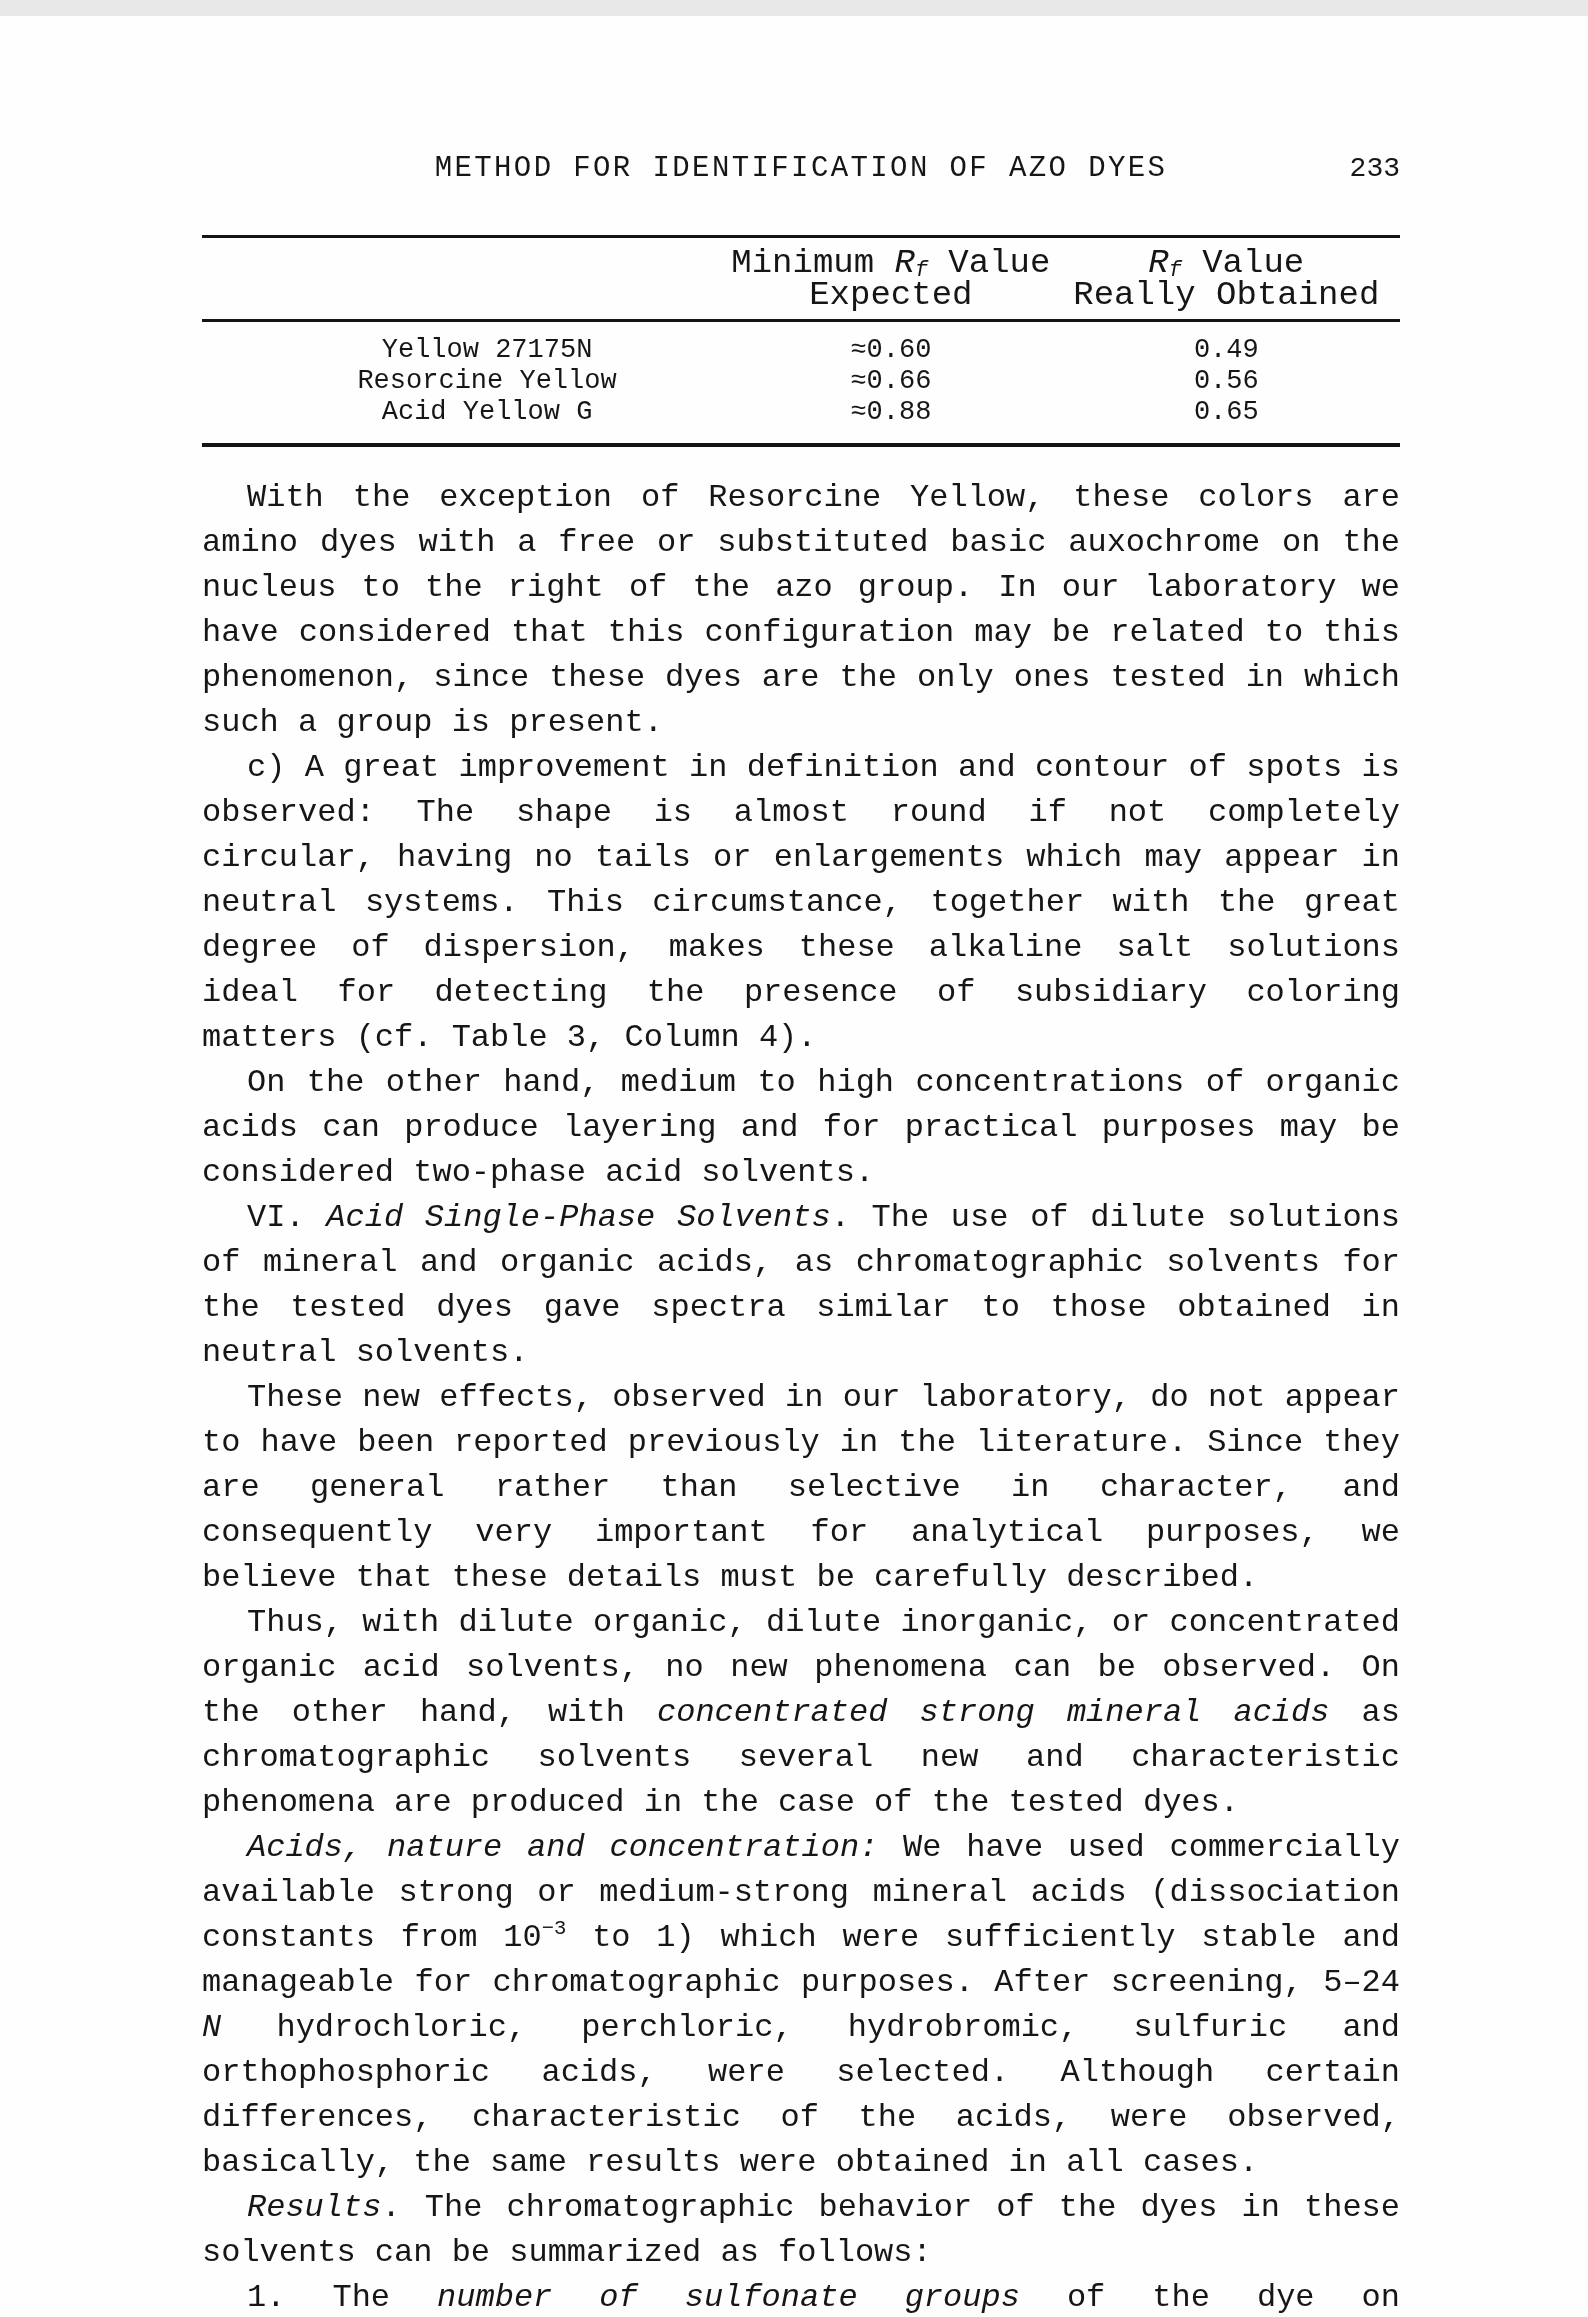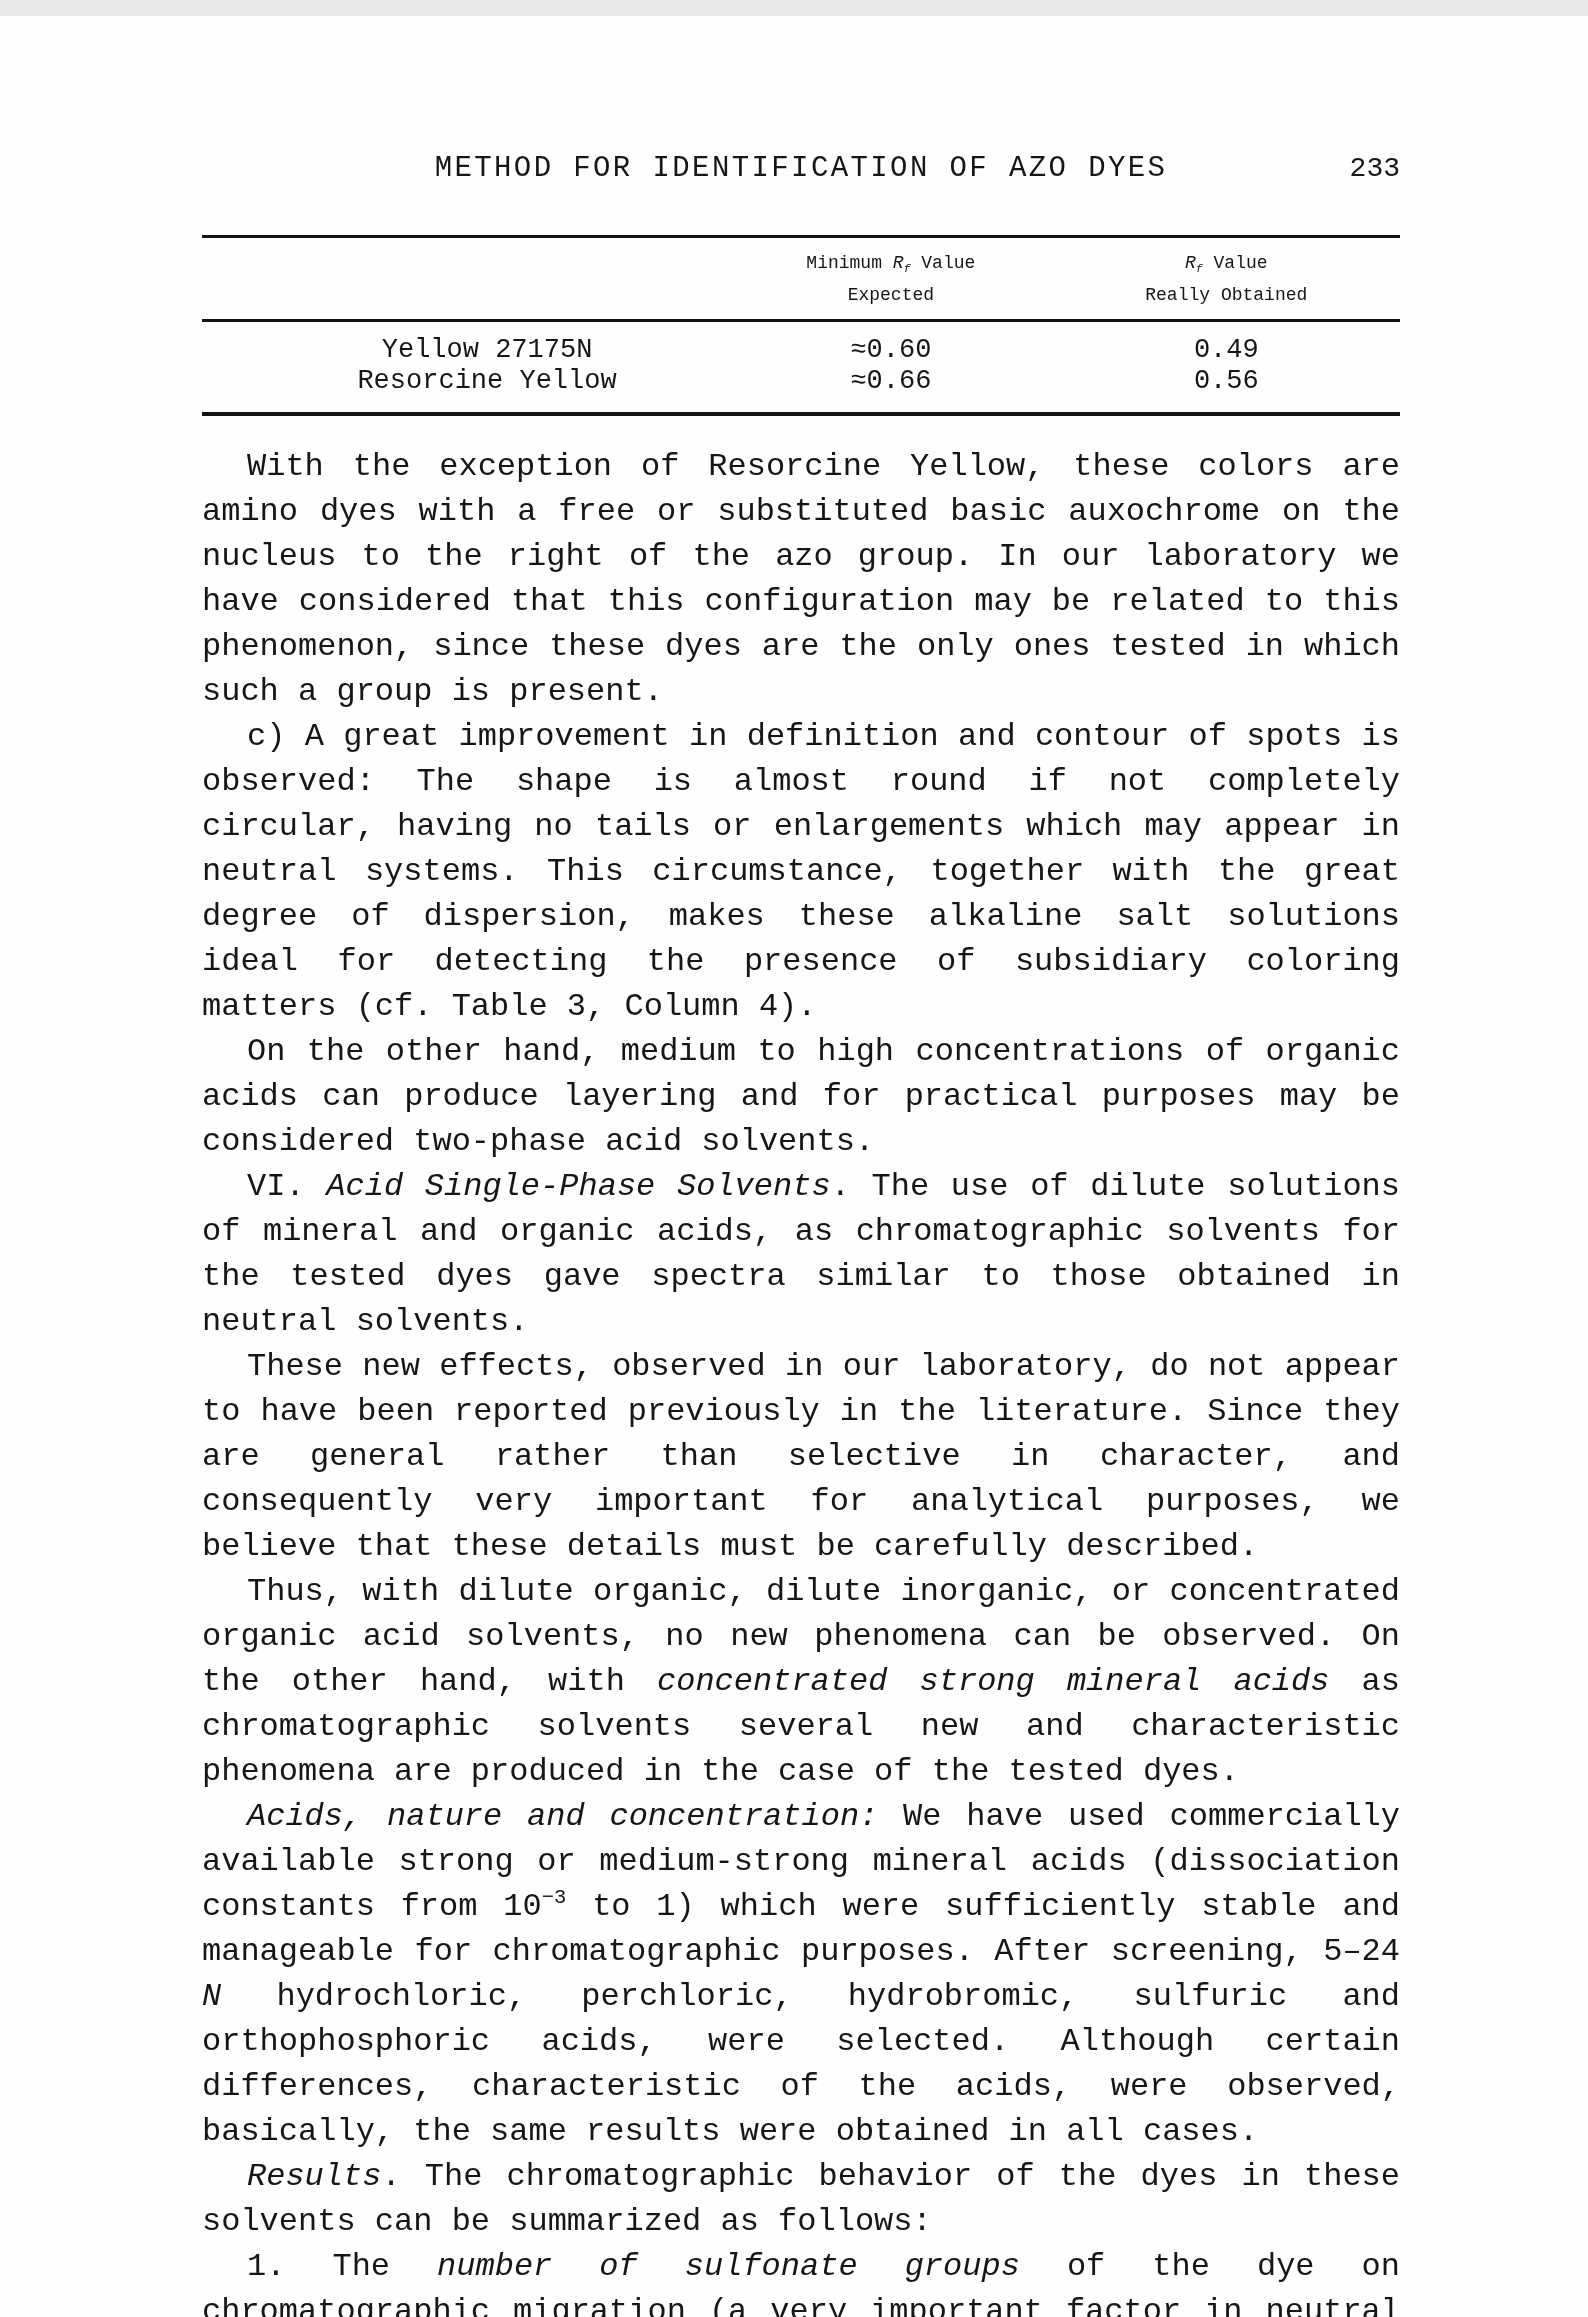--- a/index.html
+++ b/index.html
@@ -44,21 +44,21 @@
     border-collapse: collapse;
     margin-top: 47px;
     border-top: 3.8px solid #141414;
     border-bottom: 4.7px solid #141414;
   }
   table.rf-table col.c1 { width: 44%; }
   table.rf-table col.c2 { width: 27%; }
   table.rf-table col.c3 { width: 29%; }
   table.rf-table thead th {
     font-weight: normal;
-    font-size: 18px;
+    font-size: 34px;
     line-height: 32px;
     text-align: center;
     vertical-align: bottom;
     padding: 9.4px 0 7.5px 0;
     border-bottom: 3.8px solid #141414;
   }
   table.rf-table tbody td {
     font-size: 27px;
     line-height: 31px;
     text-align: center;
@@ -124,20 +124,25 @@
         <tr>
           <td class="name-cell">Yellow 27175N</td>
           <td>≈0.60</td>
           <td>0.49</td>
         </tr>
         <tr>
           <td class="name-cell">Resorcine Yellow</td>
           <td>≈0.66</td>
           <td>0.56</td>
         </tr>
+        <tr>
+          <td class="name-cell">Acid Yellow G</td>
+          <td>≈0.88</td>
+          <td>0.65</td>
+        </tr>
       </tbody>
     </table>
 
     <div class="body-text">
         <p><span>With the exception of Resorcine Yellow, these colors are amino dyes with a free or substituted basic auxochrome on the nucleus to the right of the azo group.  In our laboratory we have considered that this configuration may be related to this phenomenon, since these dyes are the only ones tested in which such a group is present.</span></p>
         <p><span>c)  A great improvement in definition and contour of spots is observed: The shape is almost round if not completely circular, having no tails or enlargements which may appear in neutral systems.  This circumstance, together with the great degree of dispersion, makes these alkaline salt solutions ideal for detecting the presence of subsidiary coloring matters (cf. Table 3, Column 4).</span></p>
         <p><span>On the other hand, medium to high concentrations of organic acids can produce layering and for practical purposes may be considered two-phase acid solvents.</span></p>
         <p><span>VI.  </span><span class="it">Acid Single-Phase Solvents</span><span>.  The use of dilute solutions of mineral and organic acids, as chromatographic solvents for the tested dyes gave spectra similar to those obtained in neutral solvents.</span></p>
         <p><span>These new effects, observed in our laboratory, do not appear to have been reported previously in the literature.  Since they are general rather than selective in character, and consequently very important for analytical purposes, we believe that these details must be carefully described.</span></p>
         <p><span>Thus, with dilute organic, dilute inorganic, or concentrated organic acid solvents, no new phenomena can be observed.  On the other hand, with </span><span class="it">concentrated strong mineral acids</span><span> as chromatographic solvents several new and characteristic phenomena are produced in the case of the tested dyes.</span></p>

